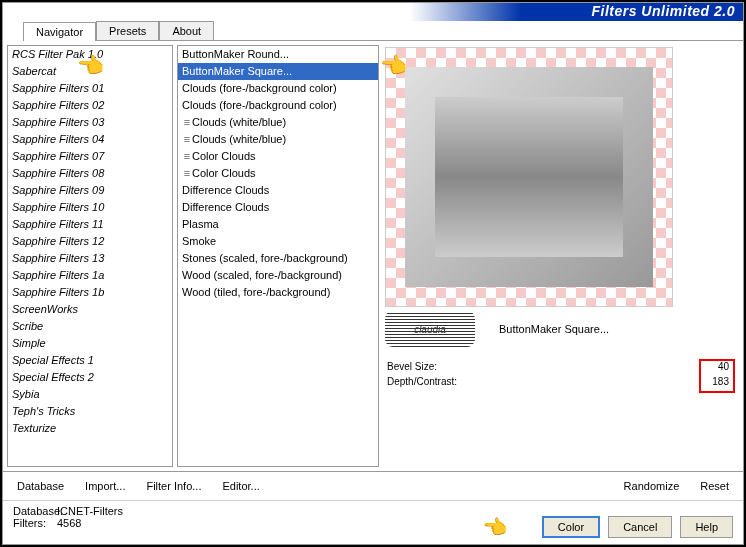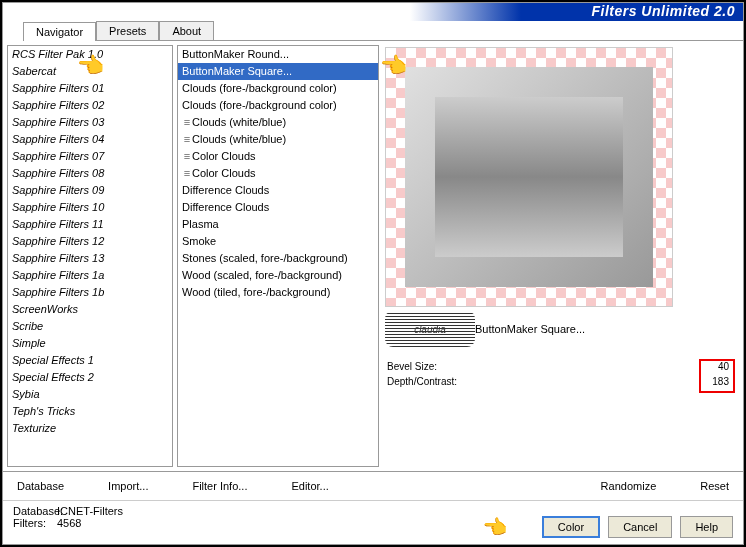--- a/index.html
+++ b/index.html
@@ -14,26 +14,26 @@
 .list-col { border: 1px solid #999; overflow-y: auto; background: #fff; position: relative; }
 .col1 { width: 166px; font-style: italic; }
 .col2 { width: 202px; }
 .list-item { padding: 1px 4px; white-space: nowrap; cursor: pointer; font-size: 11px; line-height: 15px; }
 .list-item.selected { background: #316ac5; color: #fff; }
 .icon-stack { display: inline-block; width: 10px; text-align: center; color: #666; }
 .preview-col { flex: 1; display: flex; flex-direction: column; padding: 2px; }
 .preview-box { width: 288px; height: 260px; background: repeating-conic-gradient(#f7caca 0% 25%, #fff 0% 50%) 0 0/20px 20px; border: 1px solid #ccc; display: flex; align-items: center; justify-content: center; position: relative; }
 .preview-btn { width: 248px; height: 220px; background: linear-gradient(135deg, #e0e0e0, #999); position: relative; }
 .preview-btn::before { content: ""; position: absolute; inset: 30px; background: linear-gradient(180deg, #ccc, #888, #ccc); }
-.filter-name-row { display: flex; align-items: center; margin-top: 4px; gap: 0; text-align: right; }
+.filter-name-row { display: flex; align-items: center; margin-top: 4px; gap: 24px; text-align: right; }
 .watermark { width: 90px; height: 36px; background: repeating-linear-gradient(0deg, #333 0 1px, #fff 1px 3px); border-radius: 8px; display: flex; align-items: center; justify-content: center; font-style: italic; font-size: 10px; color: #333; }
 .params { margin-top: 12px; position: relative; }
 .param-row { display: flex; justify-content: space-between; padding: 2px 8px 2px 2px; font-size: 10px; }
 .red-box { position: absolute; right: 2px; top: 0; width: 36px; height: 34px; border: 2px solid #e00; }
-.toolbar { display: flex; padding: 6px 10px; border-top: 1px solid #999; gap: 36px; align-items: center; }
+.toolbar { display: flex; padding: 6px 10px; border-top: 1px solid #999; gap: 13px; align-items: center; }
 .toolbar-btn { font-size: 11px; cursor: pointer; padding: 2px 4px; }
 .toolbar-spacer { flex: 1; }
 .statusbar { padding: 4px 10px; border-top: 1px solid #ccc; display: flex; gap: 30px; }
 .status-item { font-size: 11px; }
 .status-label { display: inline-block; width: 44px; }
 .btns { position: absolute; bottom: 6px; right: 10px; display: flex; gap: 8px; }
 .btn { padding: 3px 14px; border: 1px solid #999; background: #ece9d8; font-size: 11px; cursor: pointer; }
 .btn.primary { border: 2px solid #3a7edb; }
 .hand { position: absolute; font-size: 22px; pointer-events: none; z-index: 10; transform: scaleX(-1); }
 .hand1 { left: 75px; top: 50px; }

